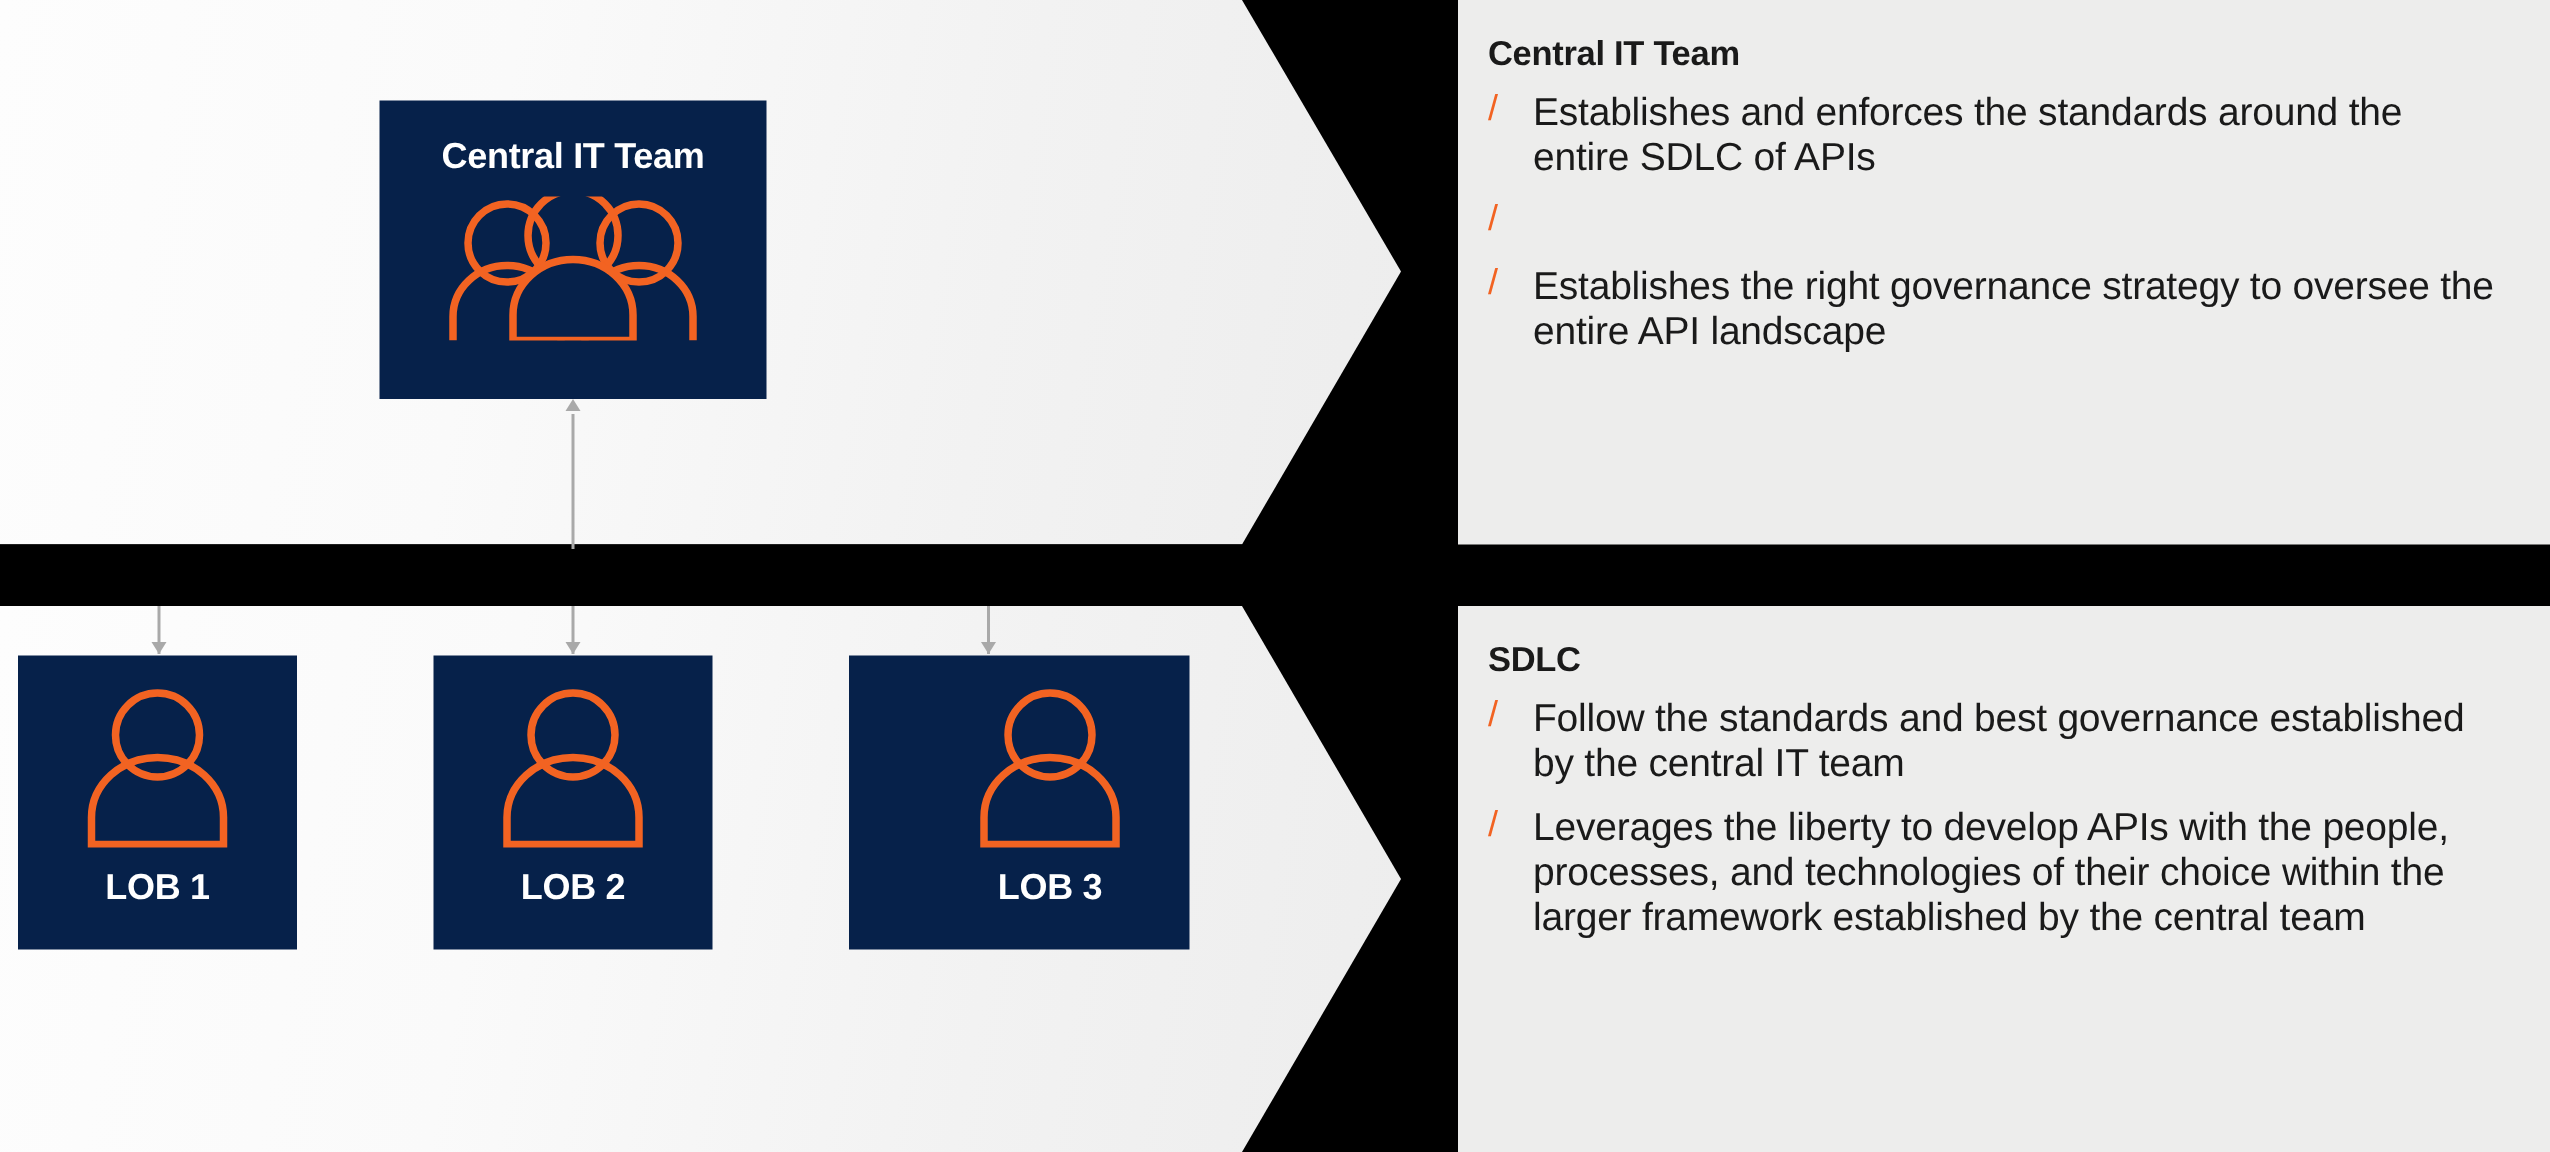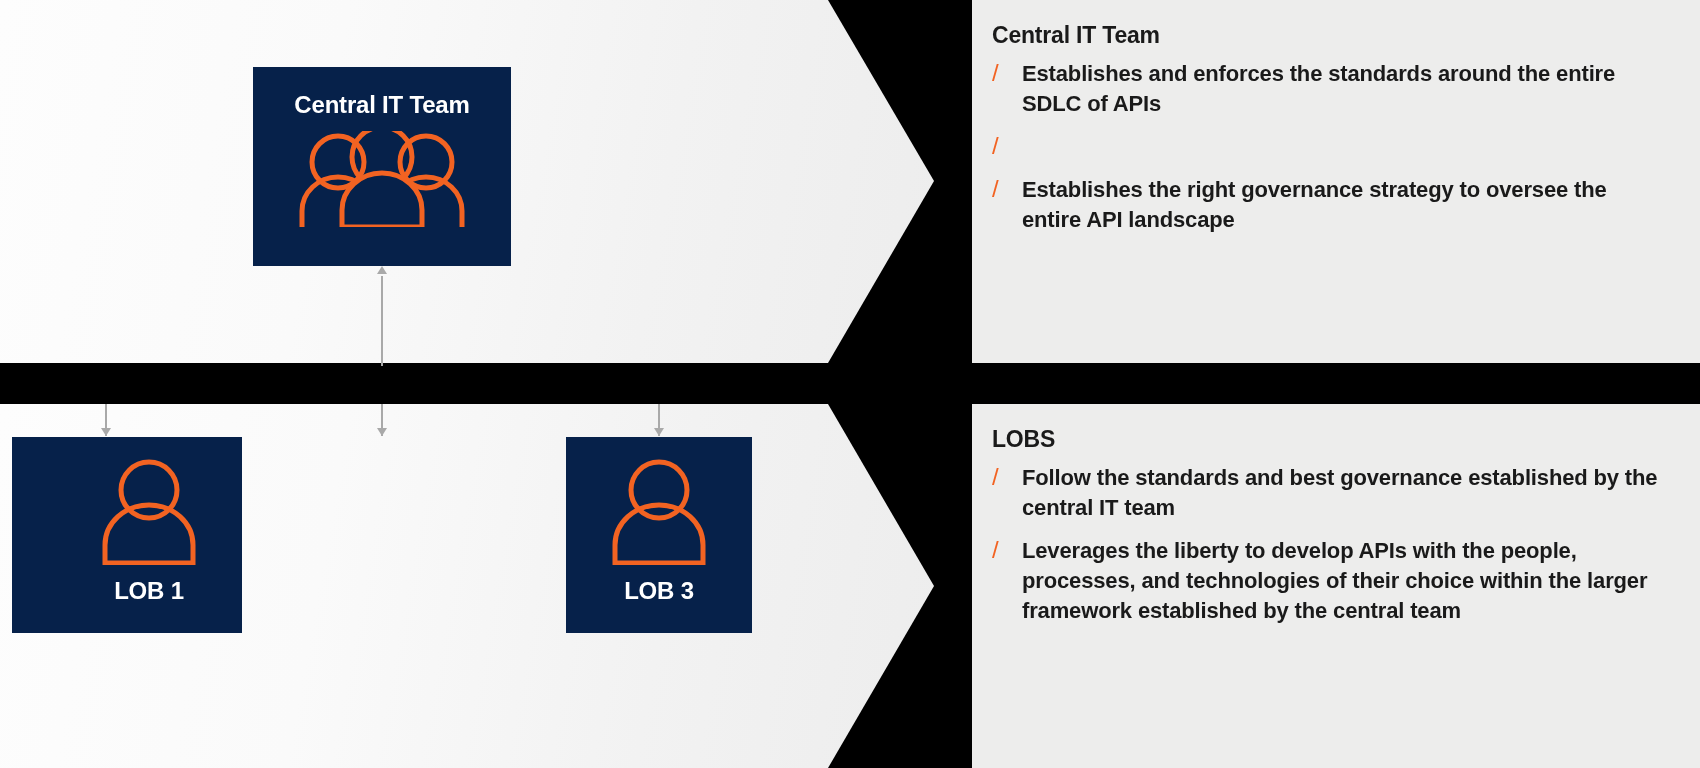--- a/index.html
+++ b/index.html
@@ -47,41 +47,41 @@
   .bullet{
     display:flex;align-items:flex-start;
     margin-bottom:13px;
   }
   .bullet-mark{
     color:#f26322;font-size:24px;line-height:30px;
     width:30px;flex:0 0 30px;font-weight:400;
     transform:translateY(-1px);
   }
   .bullet-text{
-    color:#1a1a1a;font-size:22px;line-height:30px;
-    font-weight:700;letter-spacing:-0.15px;
+    color:#1a1a1a;font-size:26px;line-height:30px;
+    font-weight:400;letter-spacing:-0.15px;
   }
 
   
   .tile{
     position:absolute;background:#06214a;
     display:flex;flex-direction:column;align-items:center;
   }
   .tile-label{
     color:#ffffff;font-weight:bold;letter-spacing:-0.2px;
   }
 
   .tile-central{left:253px;top:67px;width:258px;height:199px;}
   .tile-central .tile-label{font-size:24px;margin-top:24px;}
 
   .tile-lob{width:186px;height:196px;}
   .tile-lob .tile-label{font-size:24px;margin-top:8px;}
-  .lob1{left:12px;top:437px;padding-left:44px;}
+  .lob1{left:12px;top:437px;}
   .lob2{left:289px;top:437px;}
-  .lob3{left:566px;top:437px;}
+  .lob3{left:566px;top:437px;padding-left:41px;}
 
   .icon-group{margin-top:12px;}
   .icon-person{margin-top:22px;}
 
   
   .conn{position:absolute;background:#a9a9a9;}
   .v-line{width:2px;}
   .arrowhead{
     position:absolute;width:0;height:0;
     border-left:5px solid transparent;
@@ -131,20 +131,29 @@
   <div class="tile tile-lob lob1">
     <div class="icon-person">
       <svg width="100" height="106" viewBox="0 0 100 106">
         <circle cx="50" cy="31" r="28" fill="none" stroke="#f26322" stroke-width="5"></circle>
         <path d="M6 104 L6 86 A44 40 0 0 1 94 86 L94 104 Z" fill="none" stroke="#f26322" stroke-width="5"></path>
       </svg>
     </div>
     <div class="tile-label">LOB 1</div>
   </div>
 
+  <div class="tile tile-lob lob2">
+    <div class="icon-person">
+      <svg width="100" height="106" viewBox="0 0 100 106">
+        <circle cx="50" cy="31" r="28" fill="none" stroke="#f26322" stroke-width="5"></circle>
+        <path d="M6 104 L6 86 A44 40 0 0 1 94 86 L94 104 Z" fill="none" stroke="#f26322" stroke-width="5"></path>
+      </svg>
+    </div>
+    <div class="tile-label">LOB 2</div>
+  </div>
 
   <div class="tile tile-lob lob3">
     <div class="icon-person">
       <svg width="100" height="106" viewBox="0 0 100 106">
         <circle cx="50" cy="31" r="28" fill="none" stroke="#f26322" stroke-width="5"></circle>
         <path d="M6 104 L6 86 A44 40 0 0 1 94 86 L94 104 Z" fill="none" stroke="#f26322" stroke-width="5"></path>
       </svg>
     </div>
     <div class="tile-label">LOB 3</div>
   </div>
@@ -160,21 +169,21 @@
         <span class="bullet-mark">/</span>
       </li>
       <li class="bullet">
         <span class="bullet-mark">/</span>
         <span class="bullet-text">Establishes the right governance strategy to oversee the entire API landscape</span>
       </li>
     </ul>
   </div>
 
   <div class="panel panel-bottom">
-    <div class="panel-title">LOBS</div>
+    <div class="panel-title">SDLC</div>
     <ul class="bullets">
       <li class="bullet">
         <span class="bullet-mark">/</span>
         <span class="bullet-text">Follow the standards and best governance established by the central IT team</span>
       </li>
       <li class="bullet">
         <span class="bullet-mark">/</span>
         <span class="bullet-text">Leverages the liberty to develop APIs with the people, processes, and technologies of their choice within the larger framework established by the central team</span>
       </li>
     </ul>

